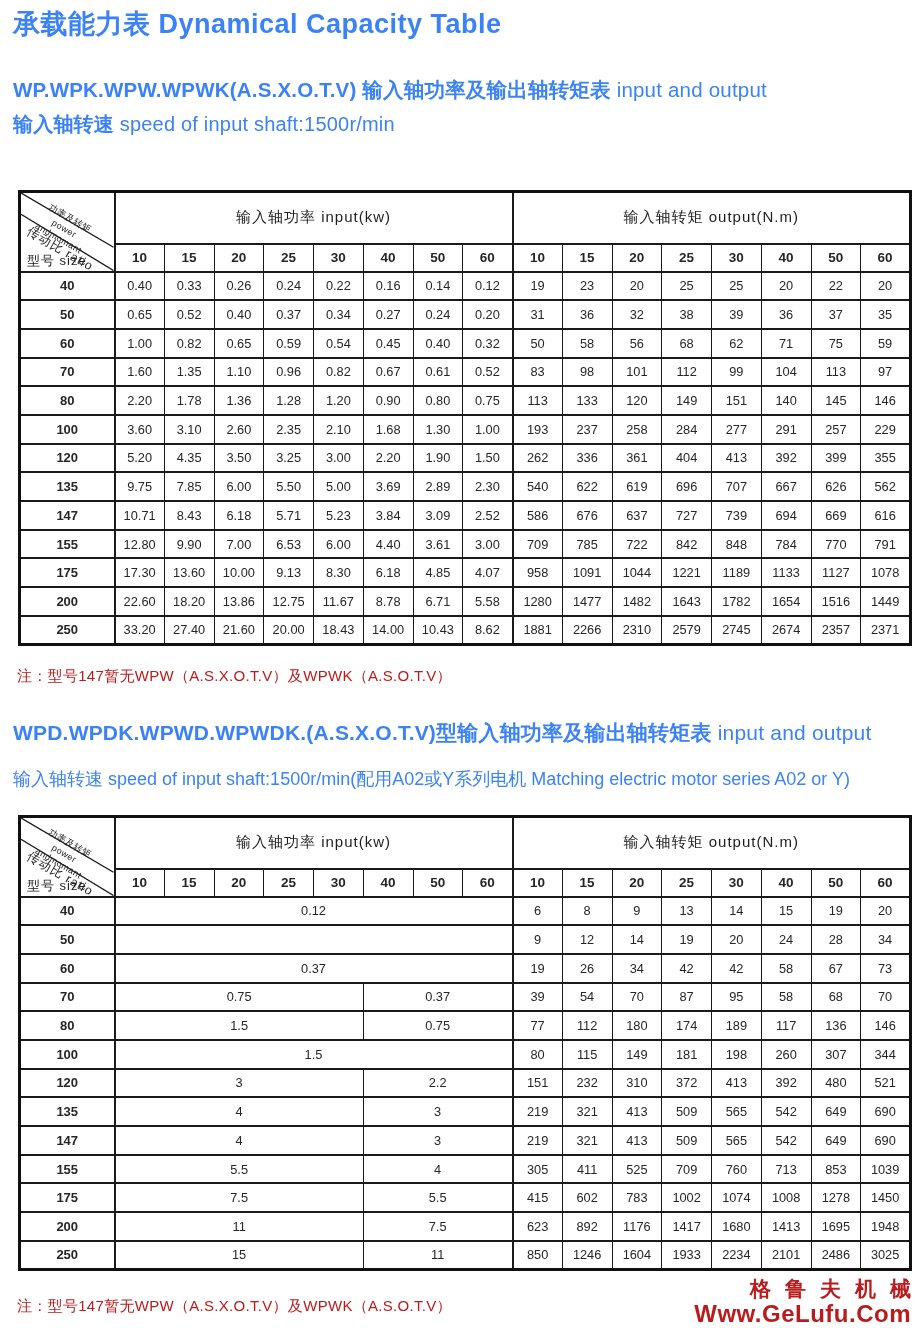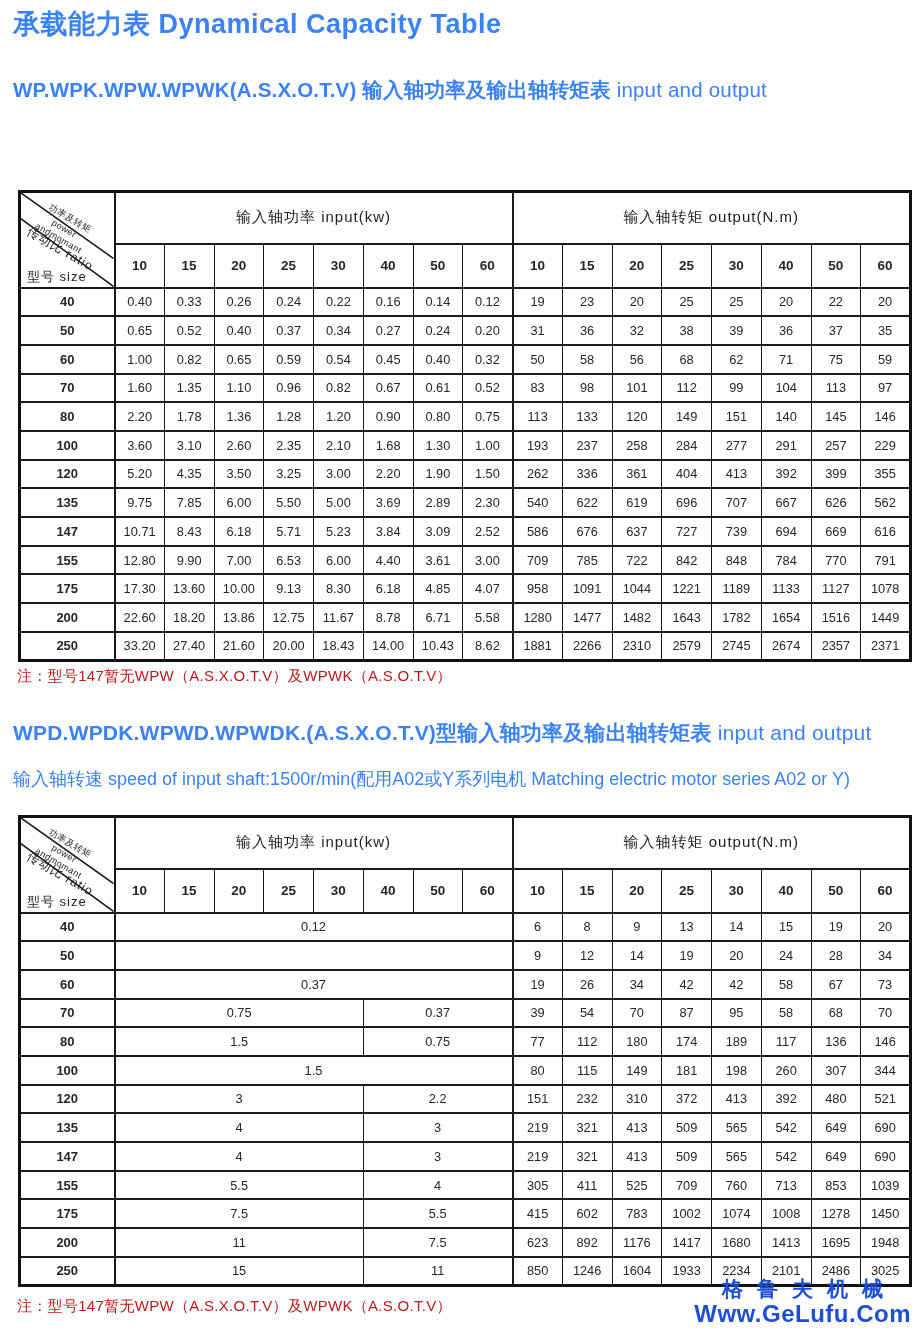--- a/index.html
+++ b/index.html
@@ -19,21 +19,21 @@
   .note1 { top:667px; }
   .note2 { top:1297px; }
 
   table.cap { position:absolute; left:18px; width:894px; border-collapse:collapse; table-layout:fixed;
     background:#fff; border:3px solid #111; }
   #table1 { top:190px; }
   #table2 { top:815px; }
   .cap th, .cap td { border:1px solid #1a1a1a; border-top-width:2px; border-bottom-width:2px;
     text-align:center; vertical-align:middle; padding:0; color:#262626; }
   .cap th.group { height:52px; font-size:15px; font-weight:normal; letter-spacing:1px; color:#1e1e1e; }
-  .cap th.sub { height:44px; font-size:13.5px; font-weight:bold; }
+  .cap th.sub { height:28px; font-size:13.5px; font-weight:bold; }
   .cap tbody tr { height:28.7px; }
   .cap td.size { font-weight:bold; font-size:13px; border-right-width:2.5px; }
   .cap td.data { font-size:12.8px; }
   .cap .io { border-left-width:2.5px; }
 
   th.corner { position:relative; border-right-width:2.5px; padding:0; overflow:hidden; }
   .corner svg.diag { position:absolute; inset:0; width:100%; height:100%; }
   .corner svg.diag line { stroke:#1a1a1a; stroke-width:1.4; }
   .corner span { position:absolute; display:block; color:#222; font-weight:normal; }
   .c-power { left:17px; top:1px; width:80px; transform:rotate(30deg); transform-origin:0 0;
@@ -48,20 +48,23 @@
 </style>
 </head>
 <body>
 
 <div class="page">
 
   <h1 class="title">承载能力表 Dynamical Capacity Table</h1>
 
   <div class="s-head s1-head">
     <b>WP.WPK.WPW.WPWK(A.S.X.O.T.V) 输入轴功率及输出轴转矩表</b><span class="reg"> input and output</span>
+  </div>
+  <div class="s-head s1-sub">
+    <b>输入轴转速</b><span class="reg">  speed of input shaft:1500r/min</span>
   </div>
 
   <table class="cap" id="table1">
       <colgroup>
         <col style="width: 95px;">
         <col>
         <col>
         <col>
         <col>
         <col>
@@ -585,18 +588,18 @@
           <td class="data">2234</td>
           <td class="data">2101</td>
           <td class="data">2486</td>
           <td class="data">3025</td>
         </tr>
       </tbody>
     </table>
 
   <div class="note note2">注：型号147暂无WPW（A.S.X.O.T.V）及WPWK（A.S.O.T.V）</div>
 
-  <div class="watermark" style="color: #1d4ed8; text-align: center;">
+  <div class="watermark" style="color: #b91c1c;">
     <div class="wm1">格鲁夫机械</div>
     <div class="wm2">Www.GeLufu.Com</div>
   </div>
 
 </div>
 
 </body></html>

